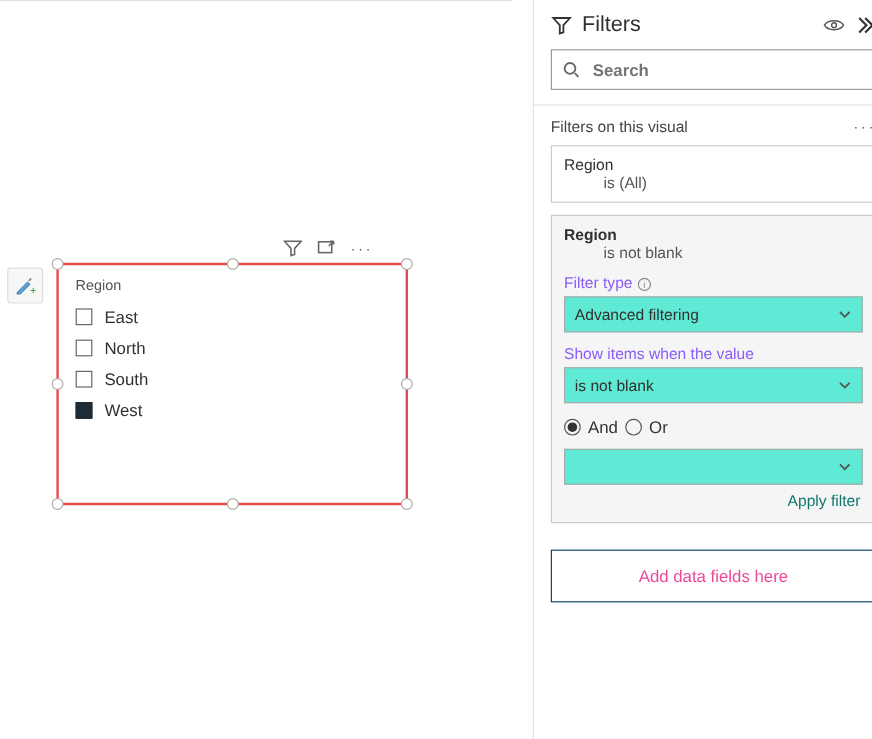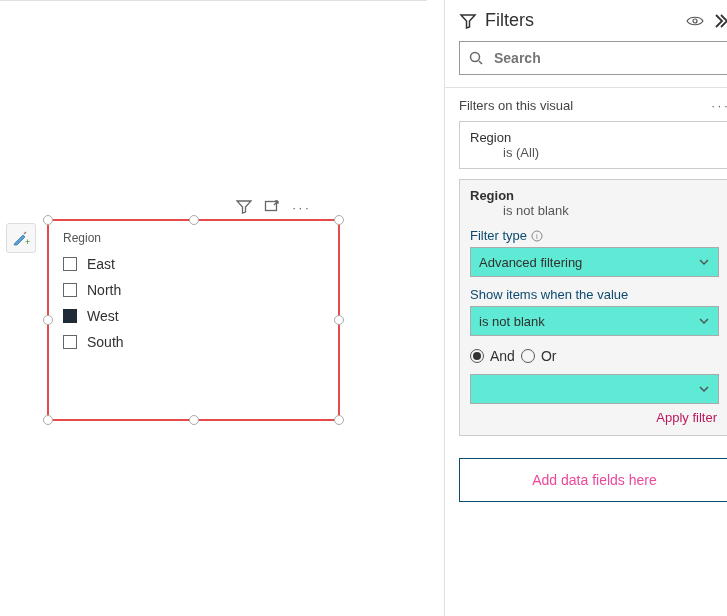--- a/index.html
+++ b/index.html
@@ -119,23 +119,23 @@
     margin-bottom: 10px;
     background: #fff;
     font-size: 13px;
   }
   .card.expand {
     background: #f5f5f5;
     border-color:#ccc;
   }
   .card-sub { color: #555; margin-left: 33px; }
   .field-label {
-    font-size: 13px; color: #0c4a6e;
+    font-size: 13px; color: #8b5cf6;
     margin: 10px 0 4px 0;
-    display: flex; align-items: center; gap:4px;
+    display: flex; align-items: flex-end; gap:4px;
   }
   .select {
     border: 1px solid #aaa;
     background: #5eead4;
     height: 30px;
     display: flex; align-items: center;
     padding: 0 8px;
     font-size: 13px;
     justify-content: space-between;
   }
@@ -148,21 +148,21 @@
     width: 14px; height: 14px;
     border: 1px solid #555;
     border-radius: 50%;
     display: inline-flex; align-items:center; justify-content:center;
   }
   .radio.sel::after {
     content:""; width:8px; height:8px; border-radius:50%; background:#333;
   }
   .apply-row {
     text-align: right;
-    color: #be185d;
+    color: #0f766e;
     font-size: 13px;
     padding: 6px 2px 2px 0;
   }
   .add-fields {
     margin: 12px 14px;
     border: 1px solid #0c4a6e;
     height: 44px;
     display:flex; align-items:center; justify-content:center;
     color:#ec4899;
     font-size:14px;
@@ -211,26 +211,26 @@
       <div class="visual-title">Region</div>
       <div class="slicer-item">
         <span class="cb"></span>
         <span>East</span>
       </div>
       <div class="slicer-item">
         <span class="cb"></span>
         <span>North</span>
       </div>
       <div class="slicer-item">
+        <span class="cb"></span>
+        <span>South</span>
+      </div>
+      <div class="slicer-item">
         <span class="cb filled"></span>
         <span>West</span>
-      </div>
-      <div class="slicer-item">
-        <span class="cb"></span>
-        <span>South</span>
       </div>
     </div>
   </div>
 </div>
 
 <div class="filters-pane">
   <div class="pane-header">
     <span>
       <svg width="18" height="18" viewBox="0 0 18 18">
           <path d="M2 3h14l-5.5 6v6l-3 1v-7z" fill="none" stroke="#333" stroke-width="1.5"></path>

